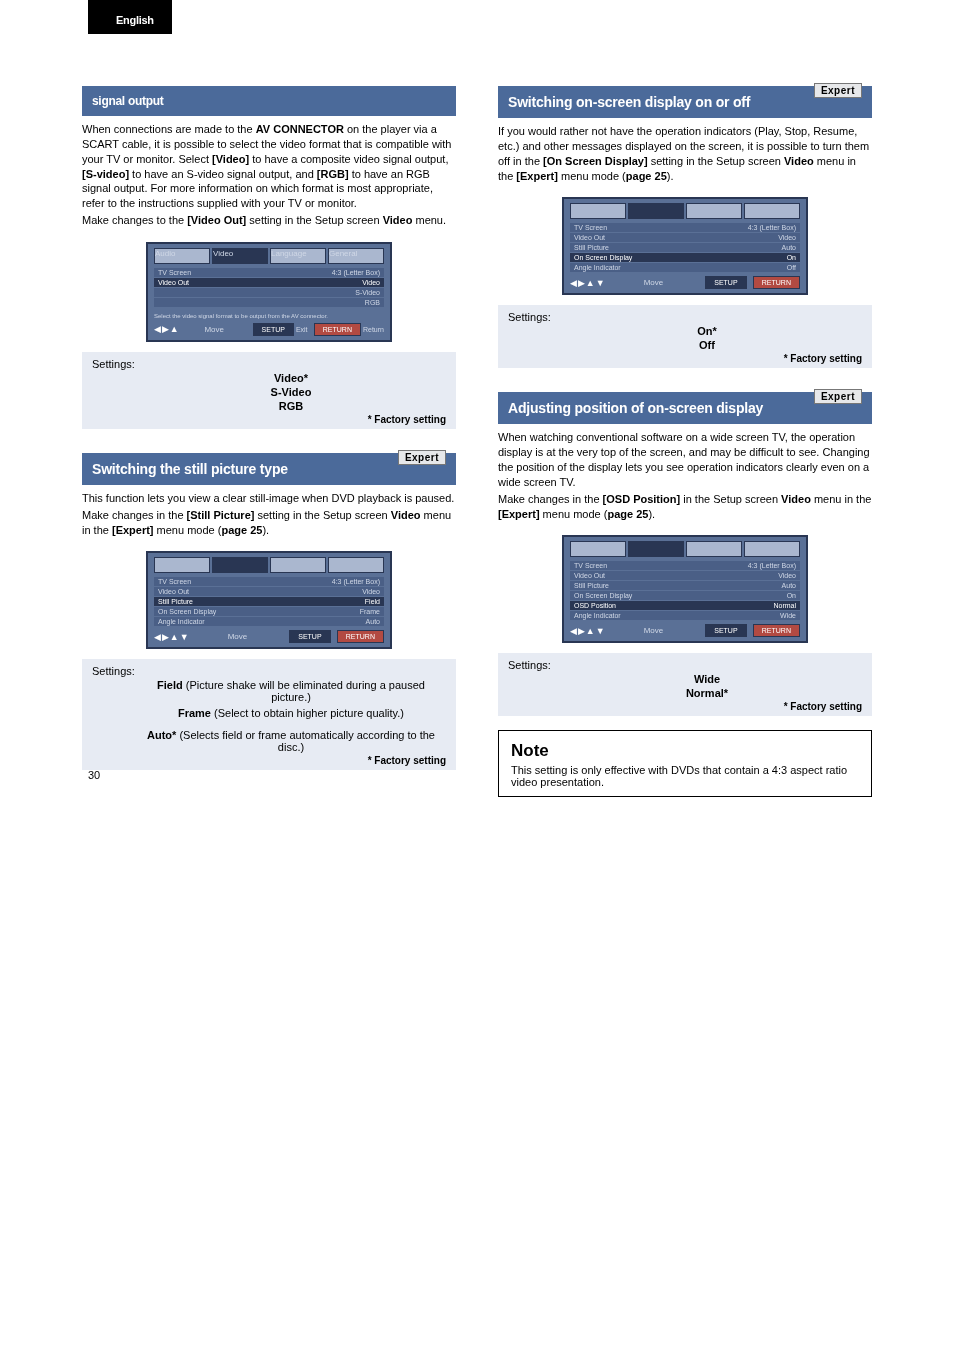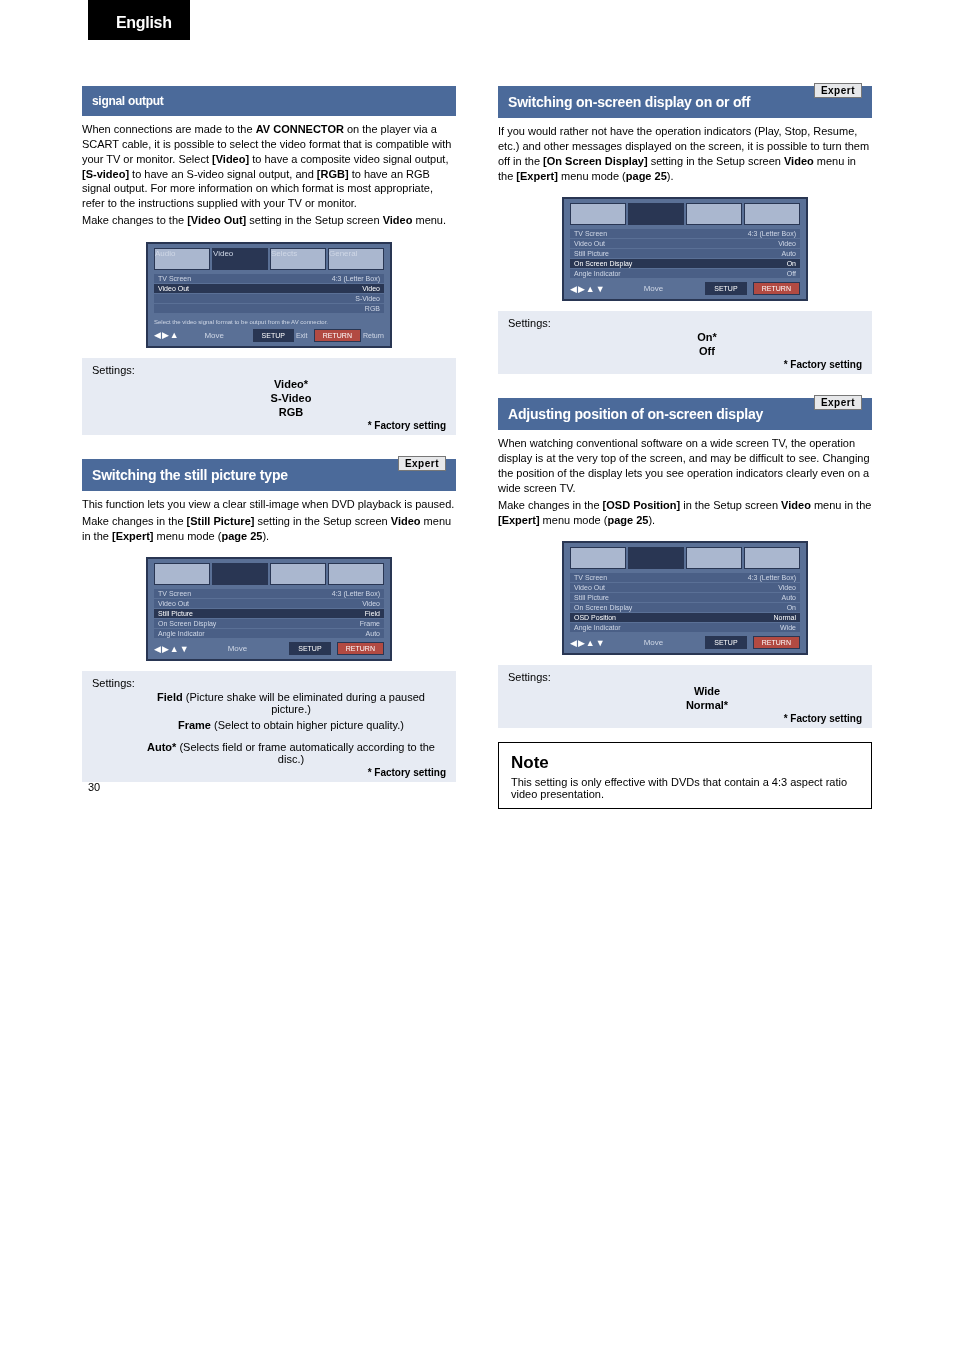--- a/index.html
+++ b/index.html
@@ -12,21 +12,21 @@
     margin: 0 auto;
     position: relative;
   }
   .page-tab {
     position: absolute;
     left: 88px;
     top: 0;
     background: #000;
     color: #fff;
     padding: 14px 18px 8px 28px;
-    font-size: 16px;
+    font-size: 11px;
     font-weight: bold;
     letter-spacing: -0.3px;
   }
   .page-content {
     padding-top: 86px;
     display: flex;
     gap: 42px;
     padding-left: 82px;
     padding-right: 82px;
   }
@@ -71,21 +71,21 @@
     margin: 10px auto;
     width: 246px;
     border: 2px solid #293653;
     background: #5a7096;
     padding: 4px 6px 4px 6px;
     font-size: 8px;
     color: #cfd7e6;
   }
   .ui-tabs { display: flex; gap: 2px; margin-bottom: 4px; }
   .ui-tab {
-    flex: 1; height: 22px; background: #aab7cf;
+    flex: 1; height: 16px; background: #aab7cf;
     border: 1px solid #293653;
   }
   .ui-tab.active { background: #293653; }
   .ui-row {
     display: flex; justify-content: space-between;
     padding: 1px 4px; background: #4a5f86; margin-bottom:1px;
     font-size:7px;
   }
   .ui-row.sel { background: #293653; color:#fff; }
   .ui-row.sub { padding-left: 16px; font-size:7px; }
@@ -138,21 +138,21 @@
         </p>
         <p>
           <span>Make changes to the </span><span class="bold">[Video Out]</span><span> setting in the Setup screen </span><span class="bold">Video</span><span> menu.</span>
         </p>
       </div>
 
       <div class="ui-screenshot">
         <div class="ui-tabs">
           <div class="ui-tab">Audio</div>
           <div class="ui-tab active">Video</div>
-          <div class="ui-tab">Selects</div>
+          <div class="ui-tab">Language</div>
           <div class="ui-tab">General</div>
         </div>
         <div class="ui-row">
             <span>TV Screen</span>
             <span>4:3 (Letter Box)</span>
           </div>
         <div class="ui-row sel">
             <span>Video Out</span>
             <span>Video</span>
           </div>

